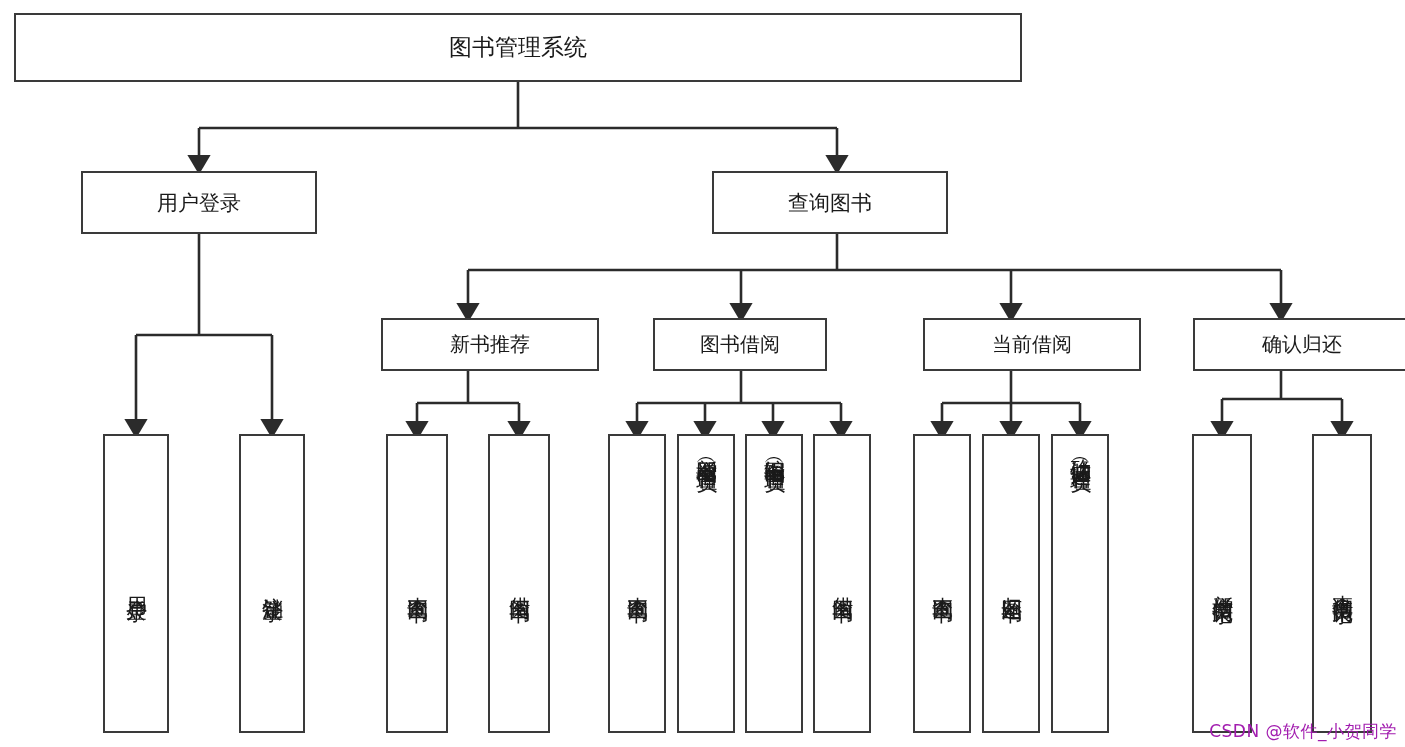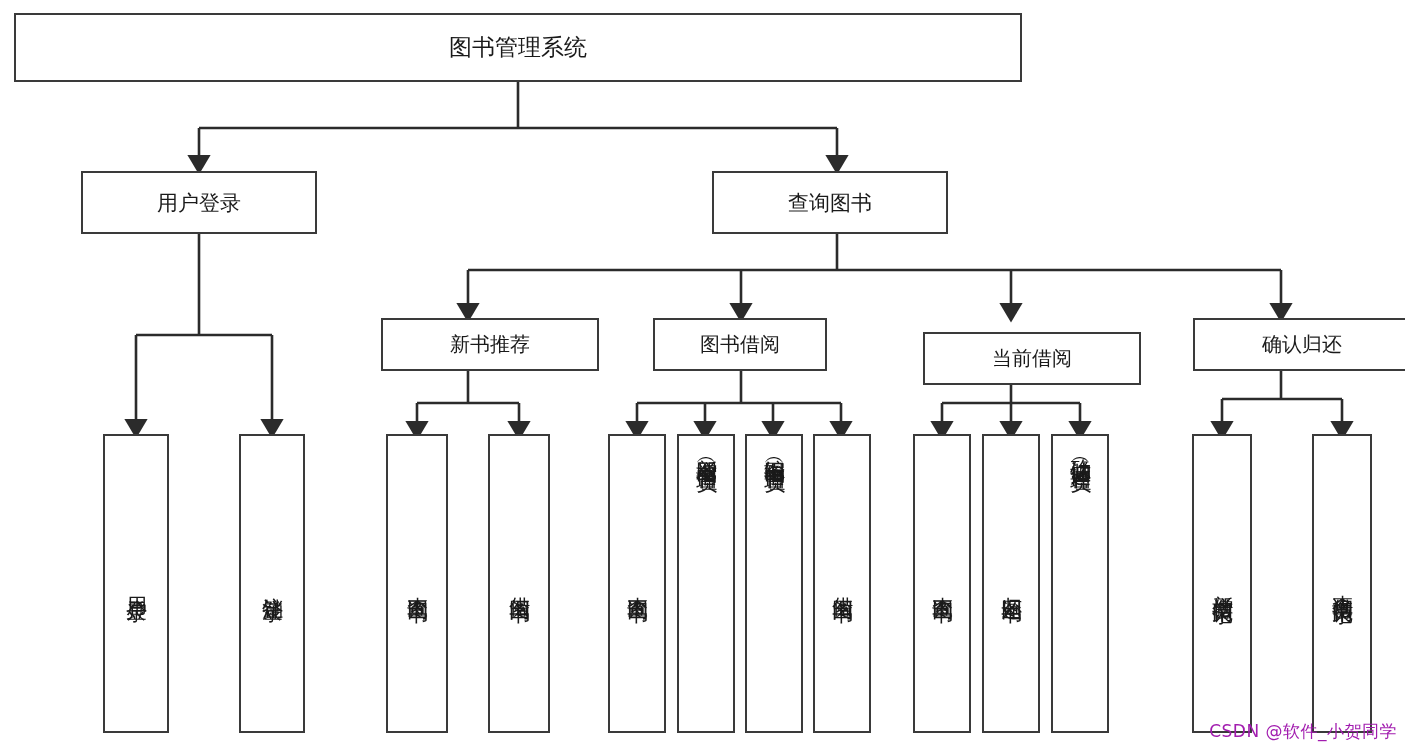--- a/index.html
+++ b/index.html
@@ -141,21 +141,21 @@
   <div class="node level2" style="left:712px; top:171px; width:236px; height:63px;">
     <span class="node-label">查询图书</span>
   </div>
 
   <div class="node level3" style="left:360px; top:318px; width:218px; height:53px;">
     <span class="node-label">新书推荐</span>
   </div>
   <div class="node level3" style="left:632px; top:318px; width:174px; height:53px;">
     <span class="node-label">图书借阅</span>
   </div>
-  <div class="node level3" style="left:902px; top:332px; width:218px; height:53px;">
+  <div class="node level3" style="left:902px; top:318px; width:218px; height:53px;">
     <span class="node-label">当前借阅</span>
   </div>
   <div class="node level3" style="left:1172px; top:318px; width:218px; height:53px;">
     <span class="node-label">确认归还</span>
   </div>
 
   <div class="node leaf" style="left:103px; top:434px; width:66px; height:299px;">
     <span class="node-label">用户登录</span>
   </div>
   <div class="node leaf" style="left:239px; top:434px; width:66px; height:299px;">

